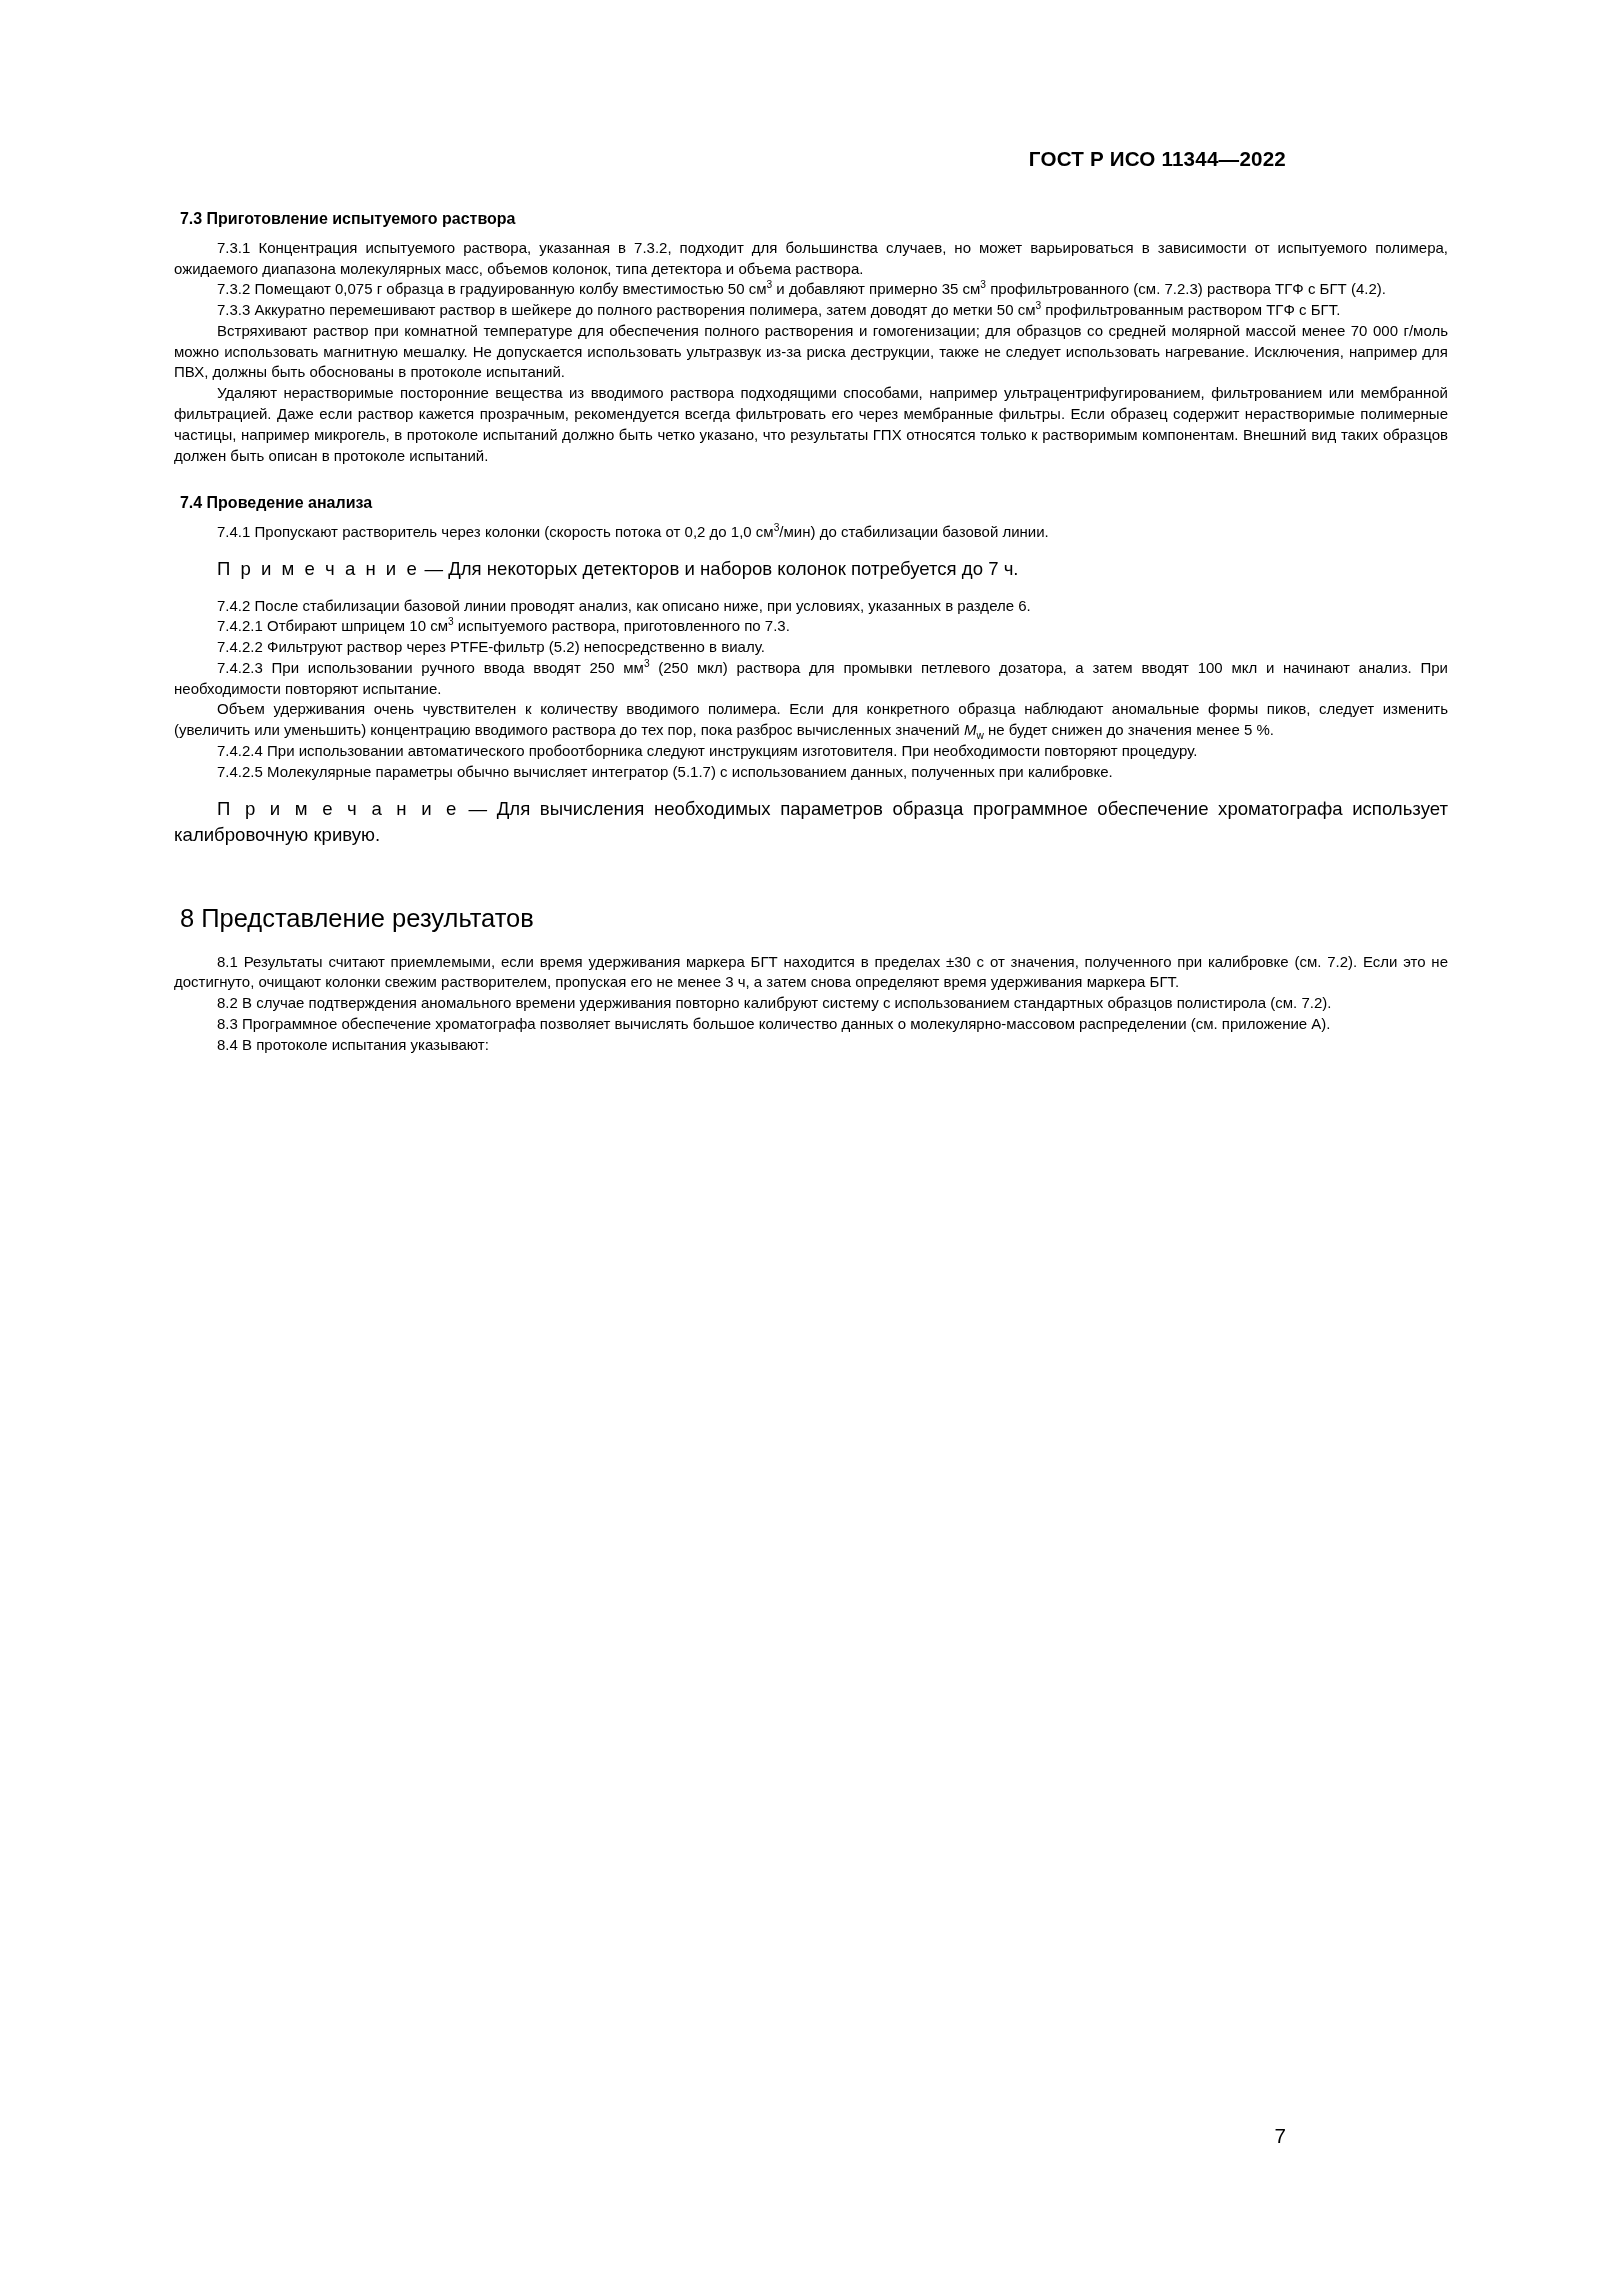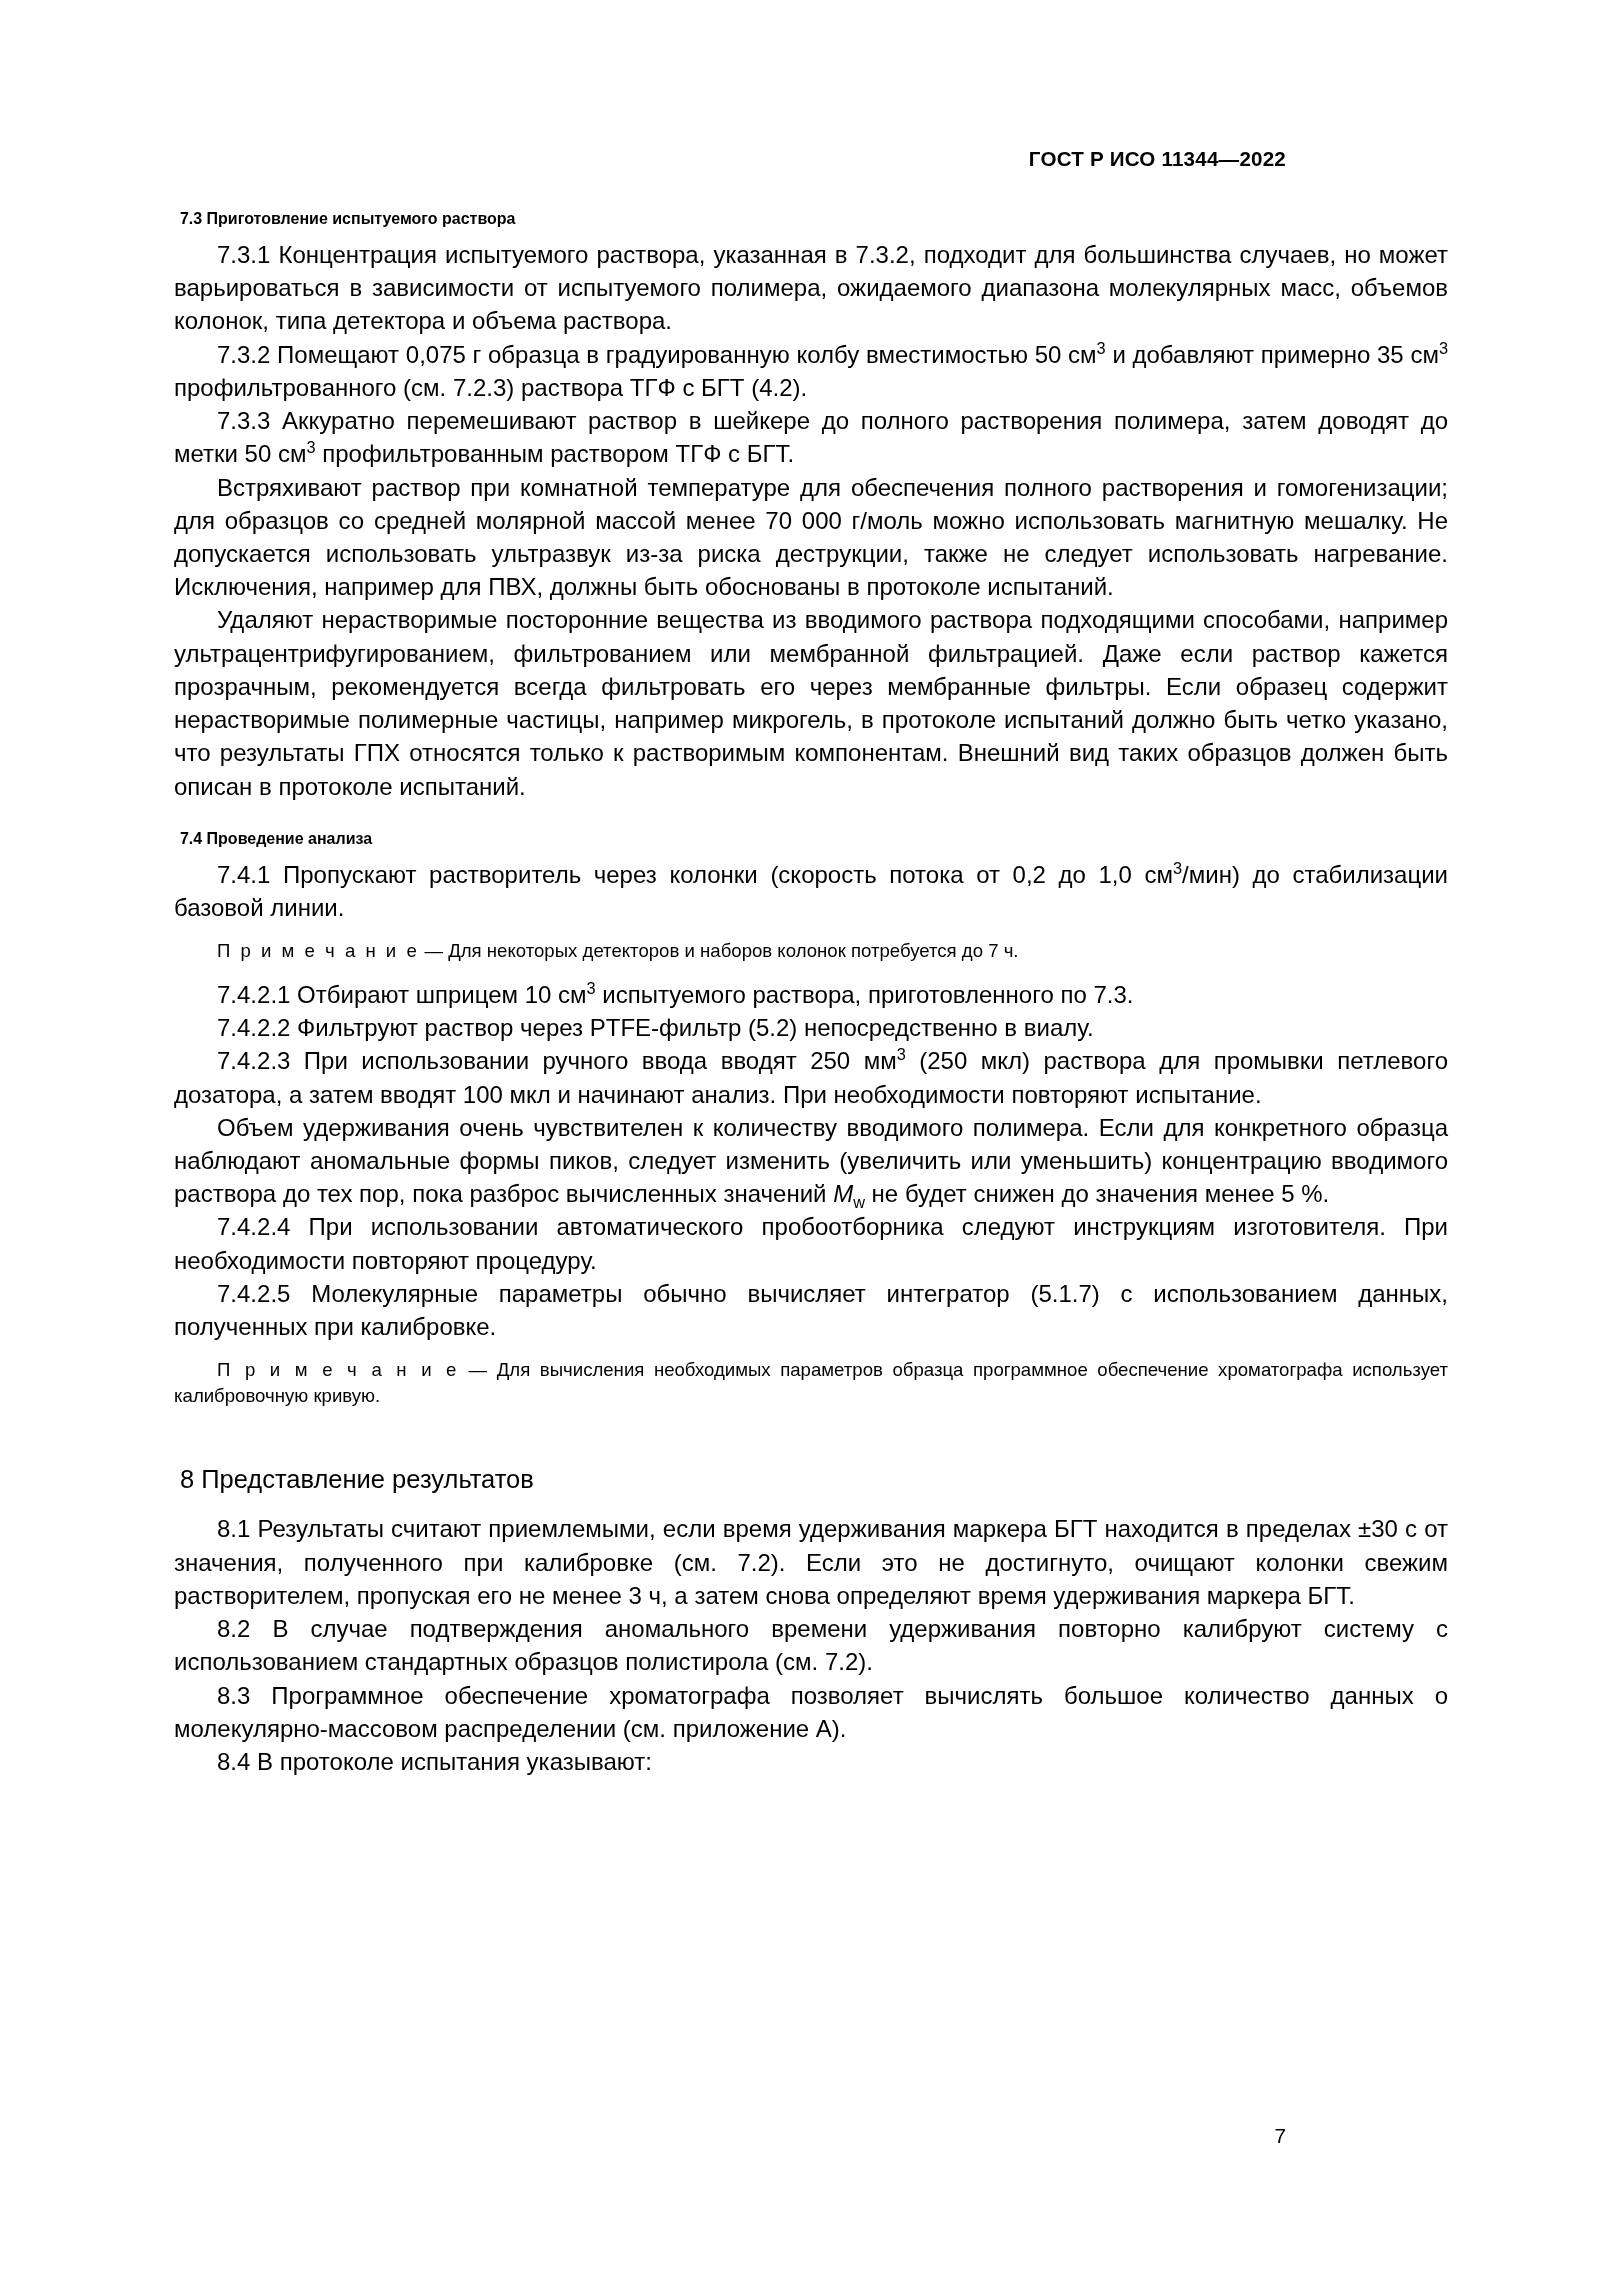--- a/index.html
+++ b/index.html
@@ -46,21 +46,21 @@
   }
   .h3.spaced { margin-top: 25.5px; }
   .h2 {
     font-size: 25.5px;
     font-weight: normal;
     margin: 53px 0 15.7px 0;
     padding-left: 5.9px;
     line-height: 1.38;
   }
   p {
-    font-size: 24px;
+    font-size: 15px;
     line-height: 1.385;
     margin: 0;
     text-align: justify;
     text-justify: inter-word;
     hyphens: manual;
   }
   p.ind { text-indent: 43px; }
   p.note {
     margin-top: 13.7px;
     margin-bottom: 13.7px;
@@ -106,20 +106,21 @@
     <div class="h3 spaced">7.4  Проведение анализа</div>
 
     <p class="ind">
       <span>7.4.1  Пропускают растворитель через колонки (скорость потока от 0,2 до 1,0 см</span><sup>3</sup><span>/мин) до стабилизации базовой линии.</span>
     </p>
 
     <p class="note">
       <span class="lbl">П р и м е ч а н и е</span><span> — Для некоторых детекторов и наборов колонок потребуется до 7 ч.</span>
     </p>
 
+    <p class="ind">7.4.2  После стабилизации базовой линии проводят анализ, как описано ниже, при условиях, указанных в разделе 6.</p>
 
     <p class="ind">
       <span>7.4.2.1  Отбирают шприцем 10 см</span><sup>3</sup><span> испытуемого раствора, приготовленного по 7.3.</span>
     </p>
 
     <p class="ind">7.4.2.2  Фильтруют раствор через PTFE-фильтр (5.2) непосредственно в виалу.</p>
 
     <p class="ind">
       <span>7.4.2.3  При использовании ручного ввода вводят 250 мм</span><sup>3</sup><span> (250 мкл) раствора для промывки петлевого дозатора, а затем вводят 100 мкл и начинают анализ. При необходимости повторяют испытание.</span>
     </p>

